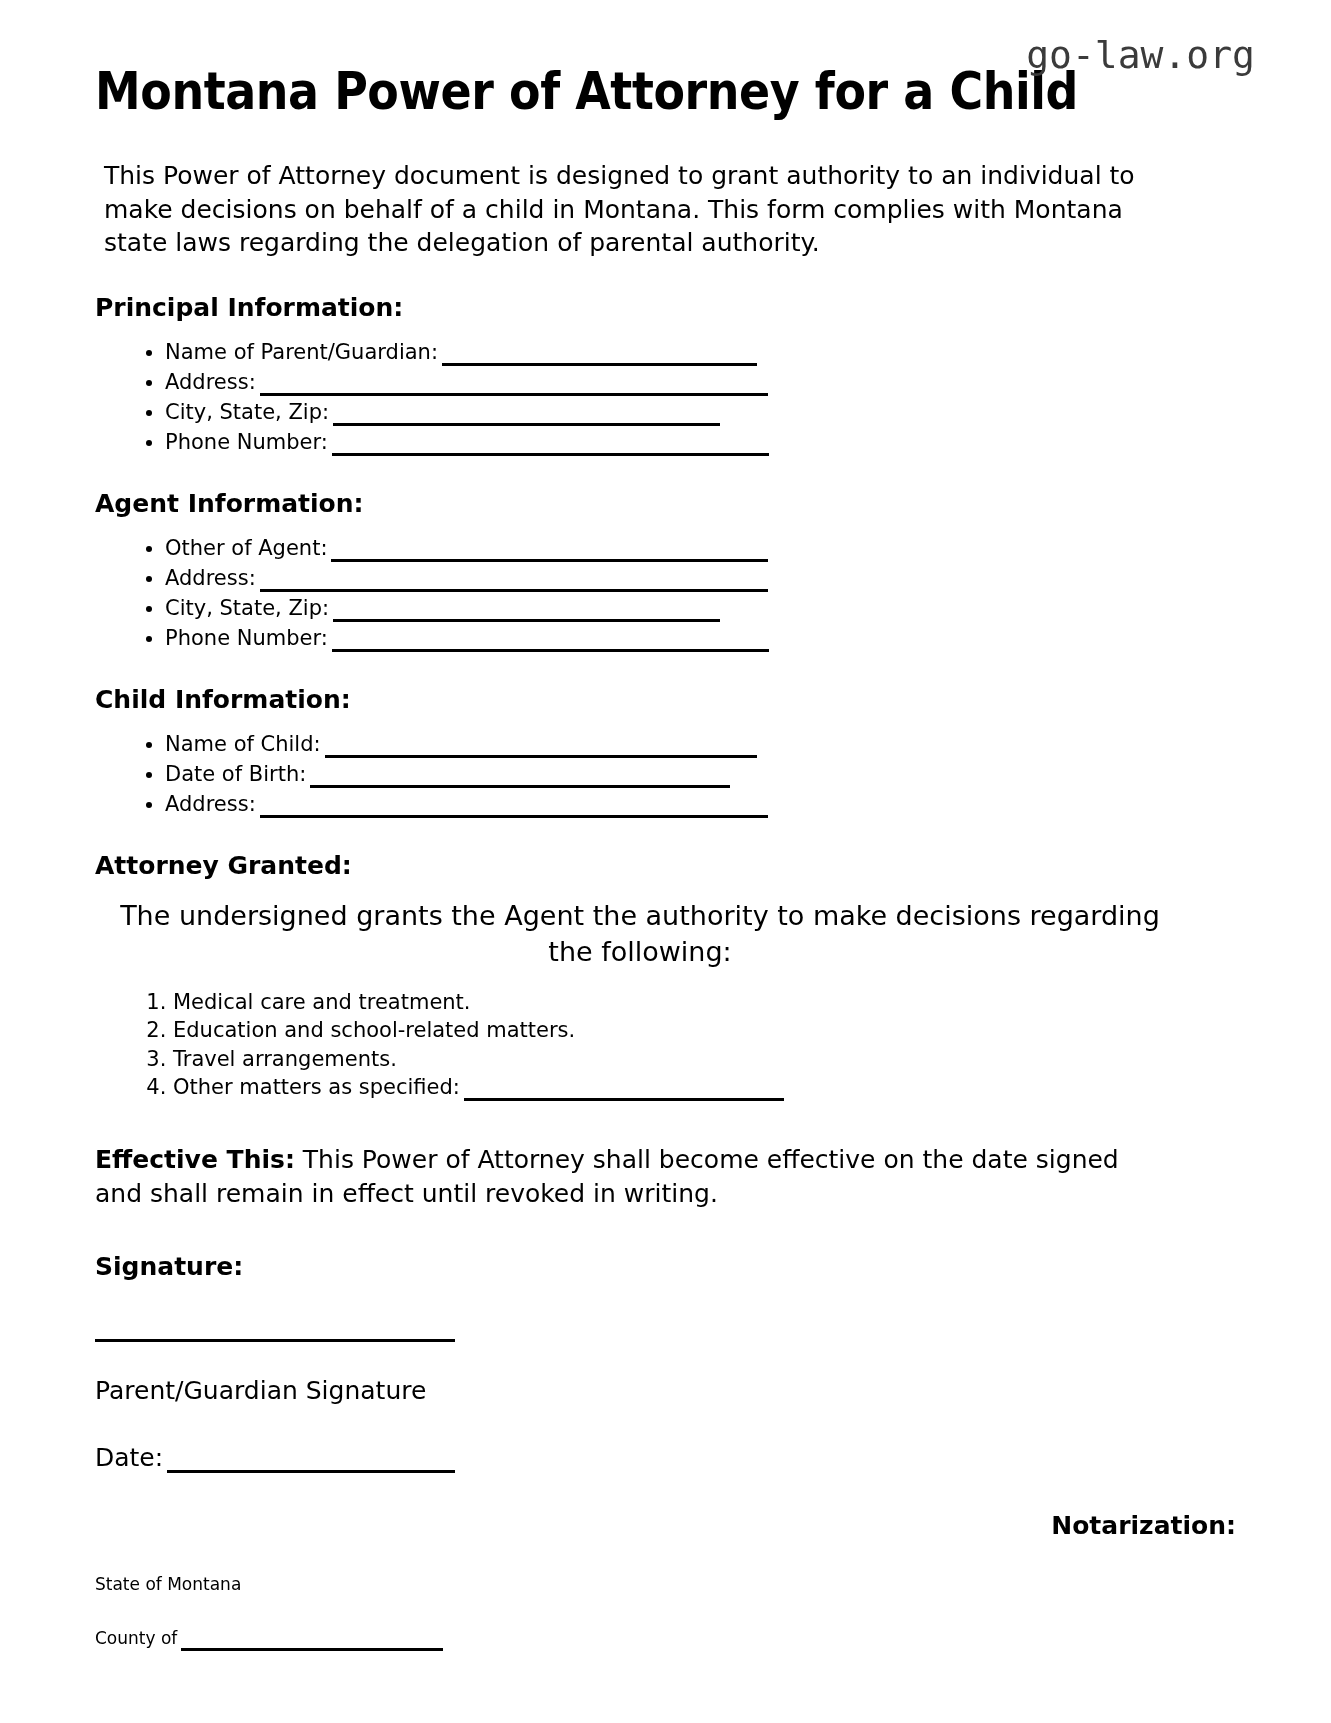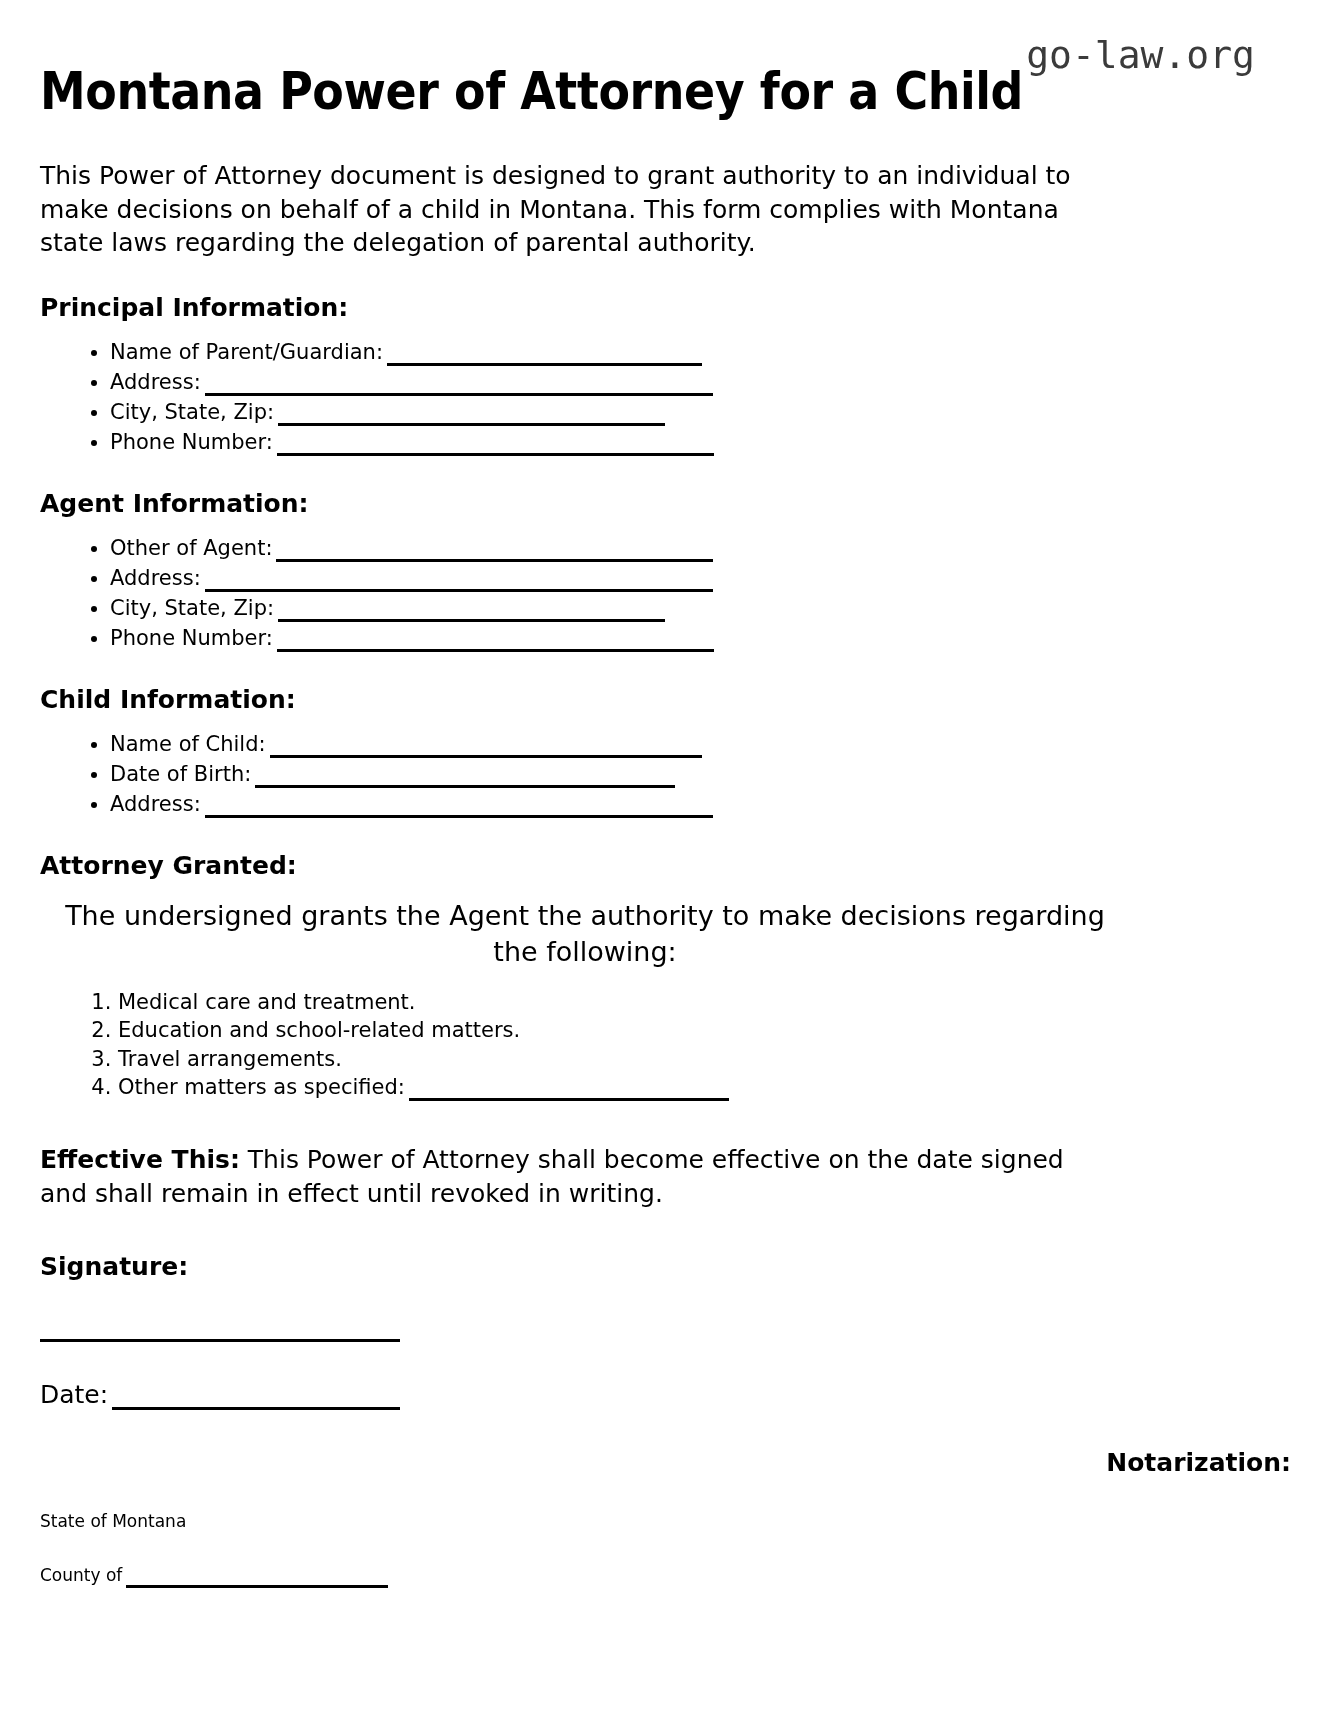--- a/index.html
+++ b/index.html
@@ -16,21 +16,21 @@
     overflow: hidden;
   }
   .page {
     position: absolute;
     left: 0;
     top: 0;
     width: 1331px;
     height: 1302px;
     background: #fff;
     box-sizing: border-box;
-    padding: 0 40px;
+    padding: 0 95px;
   }
   .watermark {
     position: absolute;
     right: 76px;
     top: 36px;
     font-family: "DejaVu Sans Mono", "Liberation Mono", monospace;
     font-size: 38px;
     letter-spacing: 0px;
     color: #3b3b3b;
     line-height: 1;
@@ -42,21 +42,21 @@
     font-size: 51px;
     line-height: 1.12;
     margin: 0;
     padding-top: 63px;
     letter-spacing: -0.4px;
     white-space: nowrap;
   }
   p.intro {
     font-size: 25px;
     line-height: 1.34;
-    margin: 39px 0 0 0;
+    margin: 39px 0 0 9px;
     max-width: 1060px;
   }
   h2.section-heading {
     font-size: 25px;
     font-weight: bold;
     margin: 33px 0 0 0;
   }
   ul.field-list,
   ol.authority-list {
     margin: 18px 0 0 0;
@@ -166,19 +166,20 @@
     <li><span>Medical care and treatment.</span></li>
     <li><span>Education and school-related matters.</span></li>
     <li><span>Travel arrangements.</span></li>
     <li><span>Other matters as specified:</span><span class="blank b-other"></span></li>
   </ol>
 
   <p class="effective"><b>Effective This:</b><span> This Power of Attorney shall become effective on the date signed and shall remain in effect until revoked in writing.</span></p>
 
   <h2 class="section-heading sig-heading">Signature:</h2>
   <span class="b-signature"></span>
+  <p class="sig-caption">Parent/Guardian Signature</p>
   <p class="date-line"><span>Date:</span><span class="blank b-date"></span></p>
 
   <h2 class="section-heading notary-heading">Notarization:</h2>
   <p class="notary-line">State of Montana</p>
   <p class="notary-line"><span>County of</span><span class="blank b-county"></span></p>
 
 </div>
 
 </body></html>

